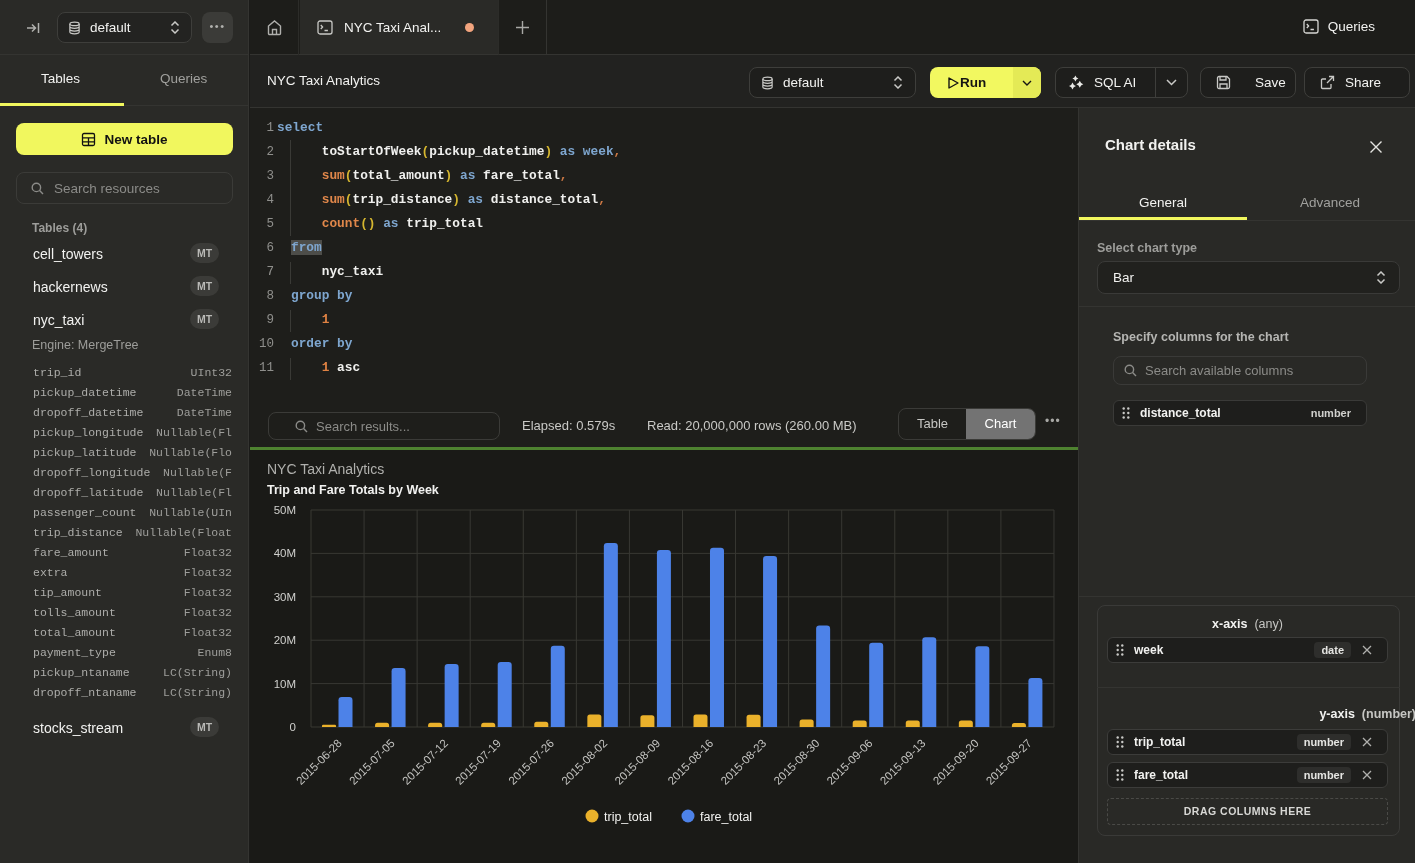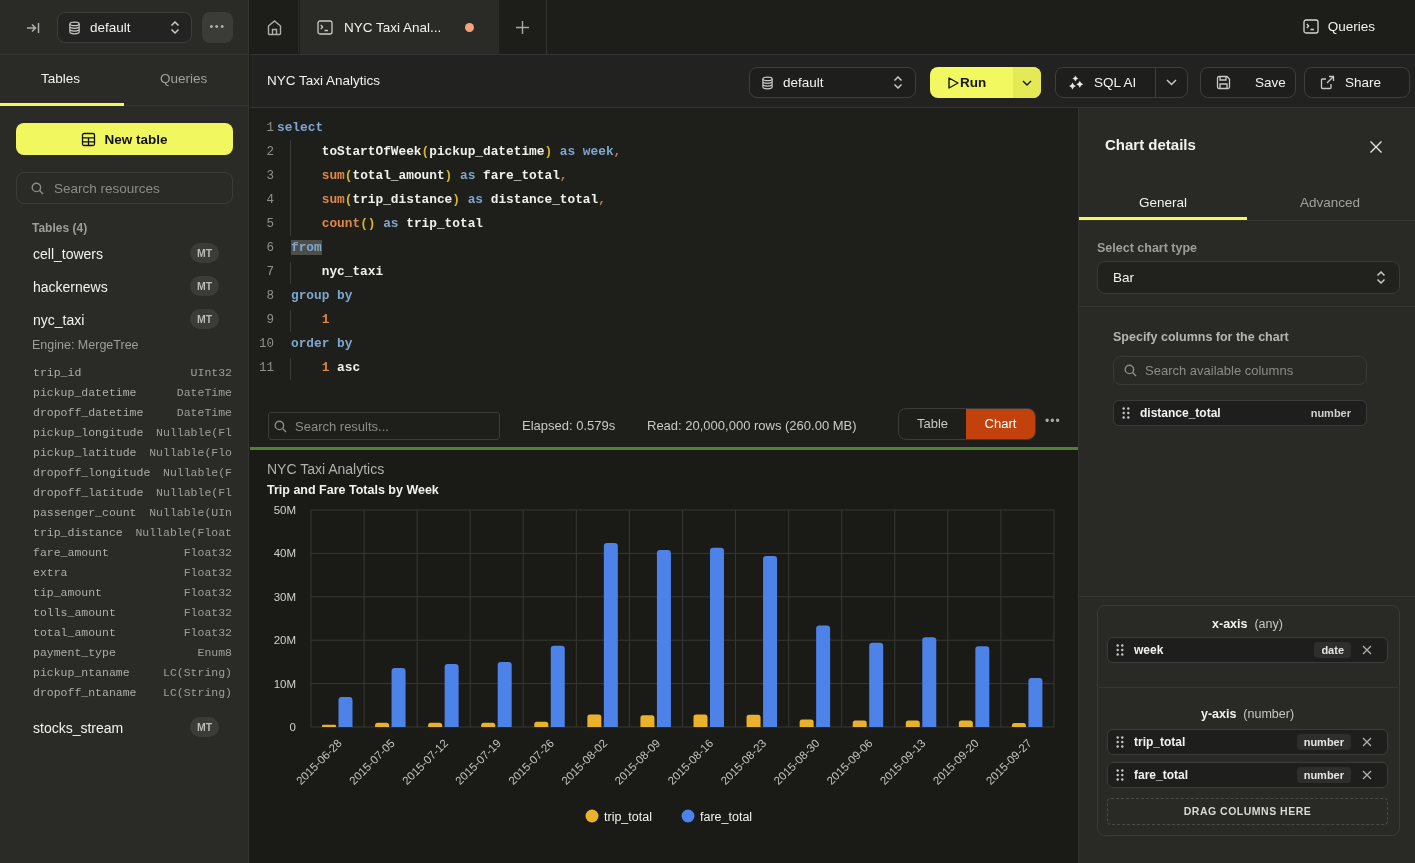--- a/index.html
+++ b/index.html
@@ -51,25 +51,25 @@
      font-size:12.8px; white-space:pre; font-weight:700; }
   .lnum { position:absolute; width:24px; text-align:right; color:#8f8f8c; font-family:"Liberation Mono", monospace;
      font-size:12.5px; height:24px; line-height:24px; left:0; }
   .kw { color:#7ea6cf; } .fn { color:#e0874a; } .id { color:#f0f0ee; font-weight:700; }
   .pa { color:#d5b62f; } .cm { color:#cf7a45; } .num { color:#df8243; }
   .ig { position:absolute; left:40px; background:#3a3a36; width:1px; }
 
   
   #resultsbar { left:250px; top:405px; width:828px; height:42px; background:#1e1e1b; }
   #res-search { position:absolute; left:18px; top:7px; width:232px; height:28px; border:1px solid #3b3b38;
-     border-radius:3px; display:flex; align-items:center; gap:8px; padding-left:5px; color:#8b8b88; font-size:13px; }
+     border-radius:8px; display:flex; align-items:center; gap:8px; padding-left:26px; color:#8b8b88; font-size:13px; }
   #seg { position:absolute; left:648px; top:3px; width:138px; height:32px; border:1px solid #3b3b38; border-radius:8px;
      overflow:hidden; display:flex; }
   #seg .s1 { width:68px; text-align:center; line-height:30px; color:#c6c6c3; font-size:13px; }
-  #seg .s2 { width:70px; text-align:center; line-height:30px; color:#fff; font-size:13px; background:#c2410c; }
+  #seg .s2 { width:70px; text-align:center; line-height:30px; color:#fff; font-size:13px; background:#737373; }
 
   
   #chartpanel { left:250px; top:447px; width:828px; height:416px; background:#1a1a17; border-top:3px solid #4e8230; }
 
   
   #rpanel { left:1078px; top:108px; width:337px; height:755px; background:#292926; border-left:1px solid #343431;padding-left:36px; }
   .rp-label { position:absolute; font-size:12.5px; font-weight:700; color:#9d9d9a; }
   .chip { position:absolute; left:34px; width:254px; height:26px; background:#1e1e1c; border:1px solid #3a3a38; border-radius:6px;
      display:flex; align-items:center; font-size:12px; font-weight:700; color:#f2f2f0; }
   .badge { background:#2e2e2c; border-radius:4px; font-size:11px; font-weight:700; color:#e4e4e1;
@@ -428,21 +428,21 @@
         <circle cx="6.3" cy="6" r="1.2"></circle>
         <circle cx="1.7" cy="10.5" r="1.2"></circle>
         <circle cx="6.3" cy="10.5" r="1.2"></circle>
       </svg>
     week<span class="badge">date</span>
     <svg width="10" height="10" viewBox="0 0 10 10" stroke="#b0b0ad" stroke-width="1.3" style="margin:0 15px 0 11px">
         <path d="M1 1l8 8M9 1L1 9"></path>
       </svg>
   </div>
   <div class="abs" style="left:18px;top:579px;width:303px;height:1px;background:#343431;"></div>
-  <div class="abs" style="left:0;top:599px;width:337px;text-align:center;font-size:12.5px;color:#f2f2f0;"><b>y-axis</b>&nbsp;&nbsp;<span style="color:#c6c6c3">(number)</span></div>
+  <div class="abs" style="left:0;top:599px;width:337px;text-align:right;font-size:12.5px;color:#f2f2f0;font-weight:bold;"><b>y-axis</b>&nbsp;&nbsp;<span style="color:#c6c6c3">(number)</span></div>
   <div class="chip" style="left:28px;width:281px;top:621px;border:1px solid #3c3c3a;">
     <svg width="8" height="12" viewBox="0 0 8 12" fill="#c9c9c6" style="margin:0 10px 0 8px">
         <circle cx="1.7" cy="1.5" r="1.2"></circle>
         <circle cx="6.3" cy="1.5" r="1.2"></circle>
         <circle cx="1.7" cy="6" r="1.2"></circle>
         <circle cx="6.3" cy="6" r="1.2"></circle>
         <circle cx="1.7" cy="10.5" r="1.2"></circle>
         <circle cx="6.3" cy="10.5" r="1.2"></circle>
       </svg>
     trip_total<span class="badge">number</span>

